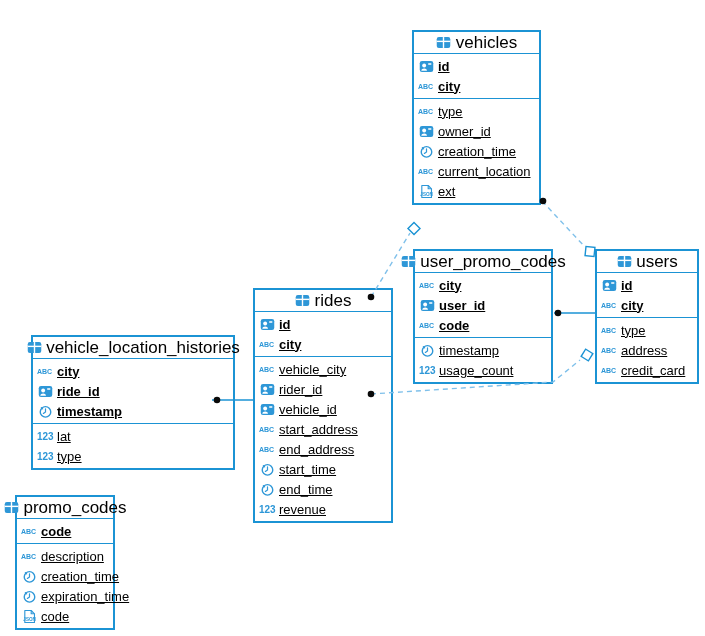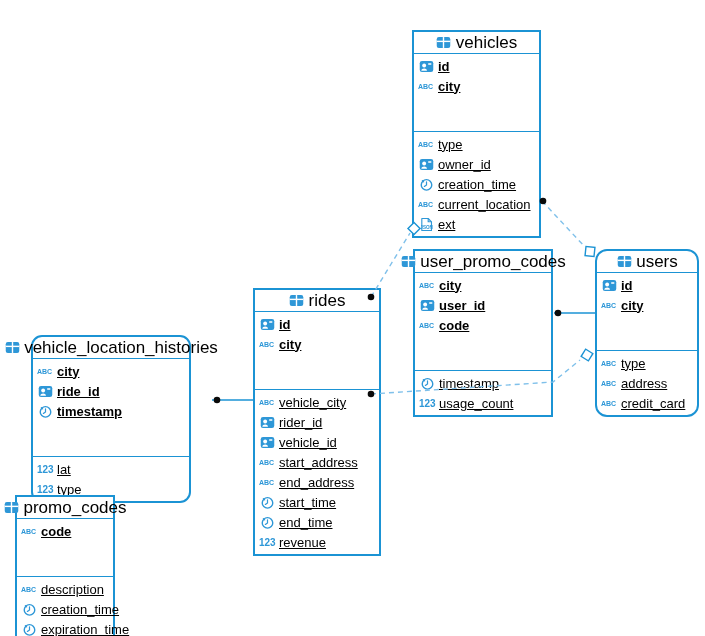--- a/index.html
+++ b/index.html
@@ -3,21 +3,21 @@
 <meta charset="utf-8">
 <style>
   html,body{margin:0;padding:0;background:#ffffff;}
   body{font-family:"Liberation Sans","DejaVu Sans",sans-serif;color:#000;}
   #canvas{position:relative;width:705px;height:636px;background:#fff;overflow:hidden;}
   .entity{position:absolute;box-sizing:border-box;background:#fff;border:2px solid var(--accent);z-index:2;}
   .entity-header{display:flex;align-items:center;justify-content:center;gap:4px;height:21px;
     border-bottom:1px solid var(--accent);font-size:17px;font-weight:500;white-space:nowrap;padding:0 4px;}
   .section{padding:2px 0;}
   .section.keys .fname{font-weight:700;}
-  .section.fields{border-top:1px solid var(--accent);margin-top:33px;}
+  .section.fields{border-top:1px solid var(--accent);}
   .frow{display:flex;align-items:center;gap:4px;height:20px;padding:0 6px 0 4px;font-size:13px;white-space:nowrap;}
   .fname{line-height:1;text-decoration:underline;}
   .ficon{width:16px;height:15px;flex:0 0 16px;display:flex;align-items:center;justify-content:center;
     color:var(--accent-icon);}
   .ficon svg{display:block;}
   .ficon.txt{font-size:7px;font-weight:700;letter-spacing:0;justify-content:flex-start;}
   .ficon.num{font-size:10px;font-weight:600;}
   #rel-layer{position:absolute;left:0;top:0;z-index:3;pointer-events:none;}
   polyline.rel{fill:none;stroke-width:1.4px;}
   polyline.rel.dashed{stroke:var(--dashed-line);stroke-dasharray:5 4;}
@@ -141,21 +141,21 @@
             </svg>
           </span>
           <span class="fname">timestamp</span>
         </div>
         <div class="frow">
           <span class="ficon txt num">123</span>
           <span class="fname">usage_count</span>
         </div>
       </div>
     </div>
-    <div class="entity" style="left: 595px; top: 249px; width: 104px; border-radius: 12px;">
+    <div class="entity" style="left: 595px; top: 249px; width: 104px;">
       <div class="entity-header">
         <span class="ficon">
           <svg width="15" height="15" viewBox="0 0 16 16">
             <rect x="0.8" y="2.2" width="14.4" height="11.6" rx="2.2" fill="currentColor"></rect>
             <line x1="0.8" y1="6.8" x2="15.2" y2="6.8" stroke="#fff" stroke-width="1.5"></line>
             <line x1="8" y1="2.2" x2="8" y2="13.8" stroke="#fff" stroke-width="1.5"></line>
           </svg>
         </span>
         <span>users</span>
       </div>
@@ -184,21 +184,21 @@
         <div class="frow">
           <span class="ficon txt">ABC</span>
           <span class="fname">address</span>
         </div>
         <div class="frow">
           <span class="ficon txt">ABC</span>
           <span class="fname">credit_card</span>
         </div>
       </div>
     </div>
-    <div class="entity" style="left: 253px; top: 288px; width: 128px; text-align: center;">
+    <div class="entity" style="left: 253px; top: 288px; width: 140px; text-align: center;">
       <div class="entity-header">
         <span class="ficon">
           <svg width="15" height="15" viewBox="0 0 16 16">
             <rect x="0.8" y="2.2" width="14.4" height="11.6" rx="2.2" fill="currentColor"></rect>
             <line x1="0.8" y1="6.8" x2="15.2" y2="6.8" stroke="#fff" stroke-width="1.5"></line>
             <line x1="8" y1="2.2" x2="8" y2="13.8" stroke="#fff" stroke-width="1.5"></line>
           </svg>
         </span>
         <span>rides</span>
       </div>
@@ -273,21 +273,21 @@
             </svg>
           </span>
           <span class="fname">end_time</span>
         </div>
         <div class="frow">
           <span class="ficon txt num">123</span>
           <span class="fname">revenue</span>
         </div>
       </div>
     </div>
-    <div class="entity" style="left: 31px; top: 335px; width: 160px; border-radius: 11px;">
+    <div class="entity" style="left: 31px; top: 335px; width: 204px;">
       <div class="entity-header">
         <span class="ficon">
           <svg width="15" height="15" viewBox="0 0 16 16">
             <rect x="0.8" y="2.2" width="14.4" height="11.6" rx="2.2" fill="currentColor"></rect>
             <line x1="0.8" y1="6.8" x2="15.2" y2="6.8" stroke="#fff" stroke-width="1.5"></line>
             <line x1="8" y1="2.2" x2="8" y2="13.8" stroke="#fff" stroke-width="1.5"></line>
           </svg>
         </span>
         <span>vehicle_location_histories</span>
       </div>

